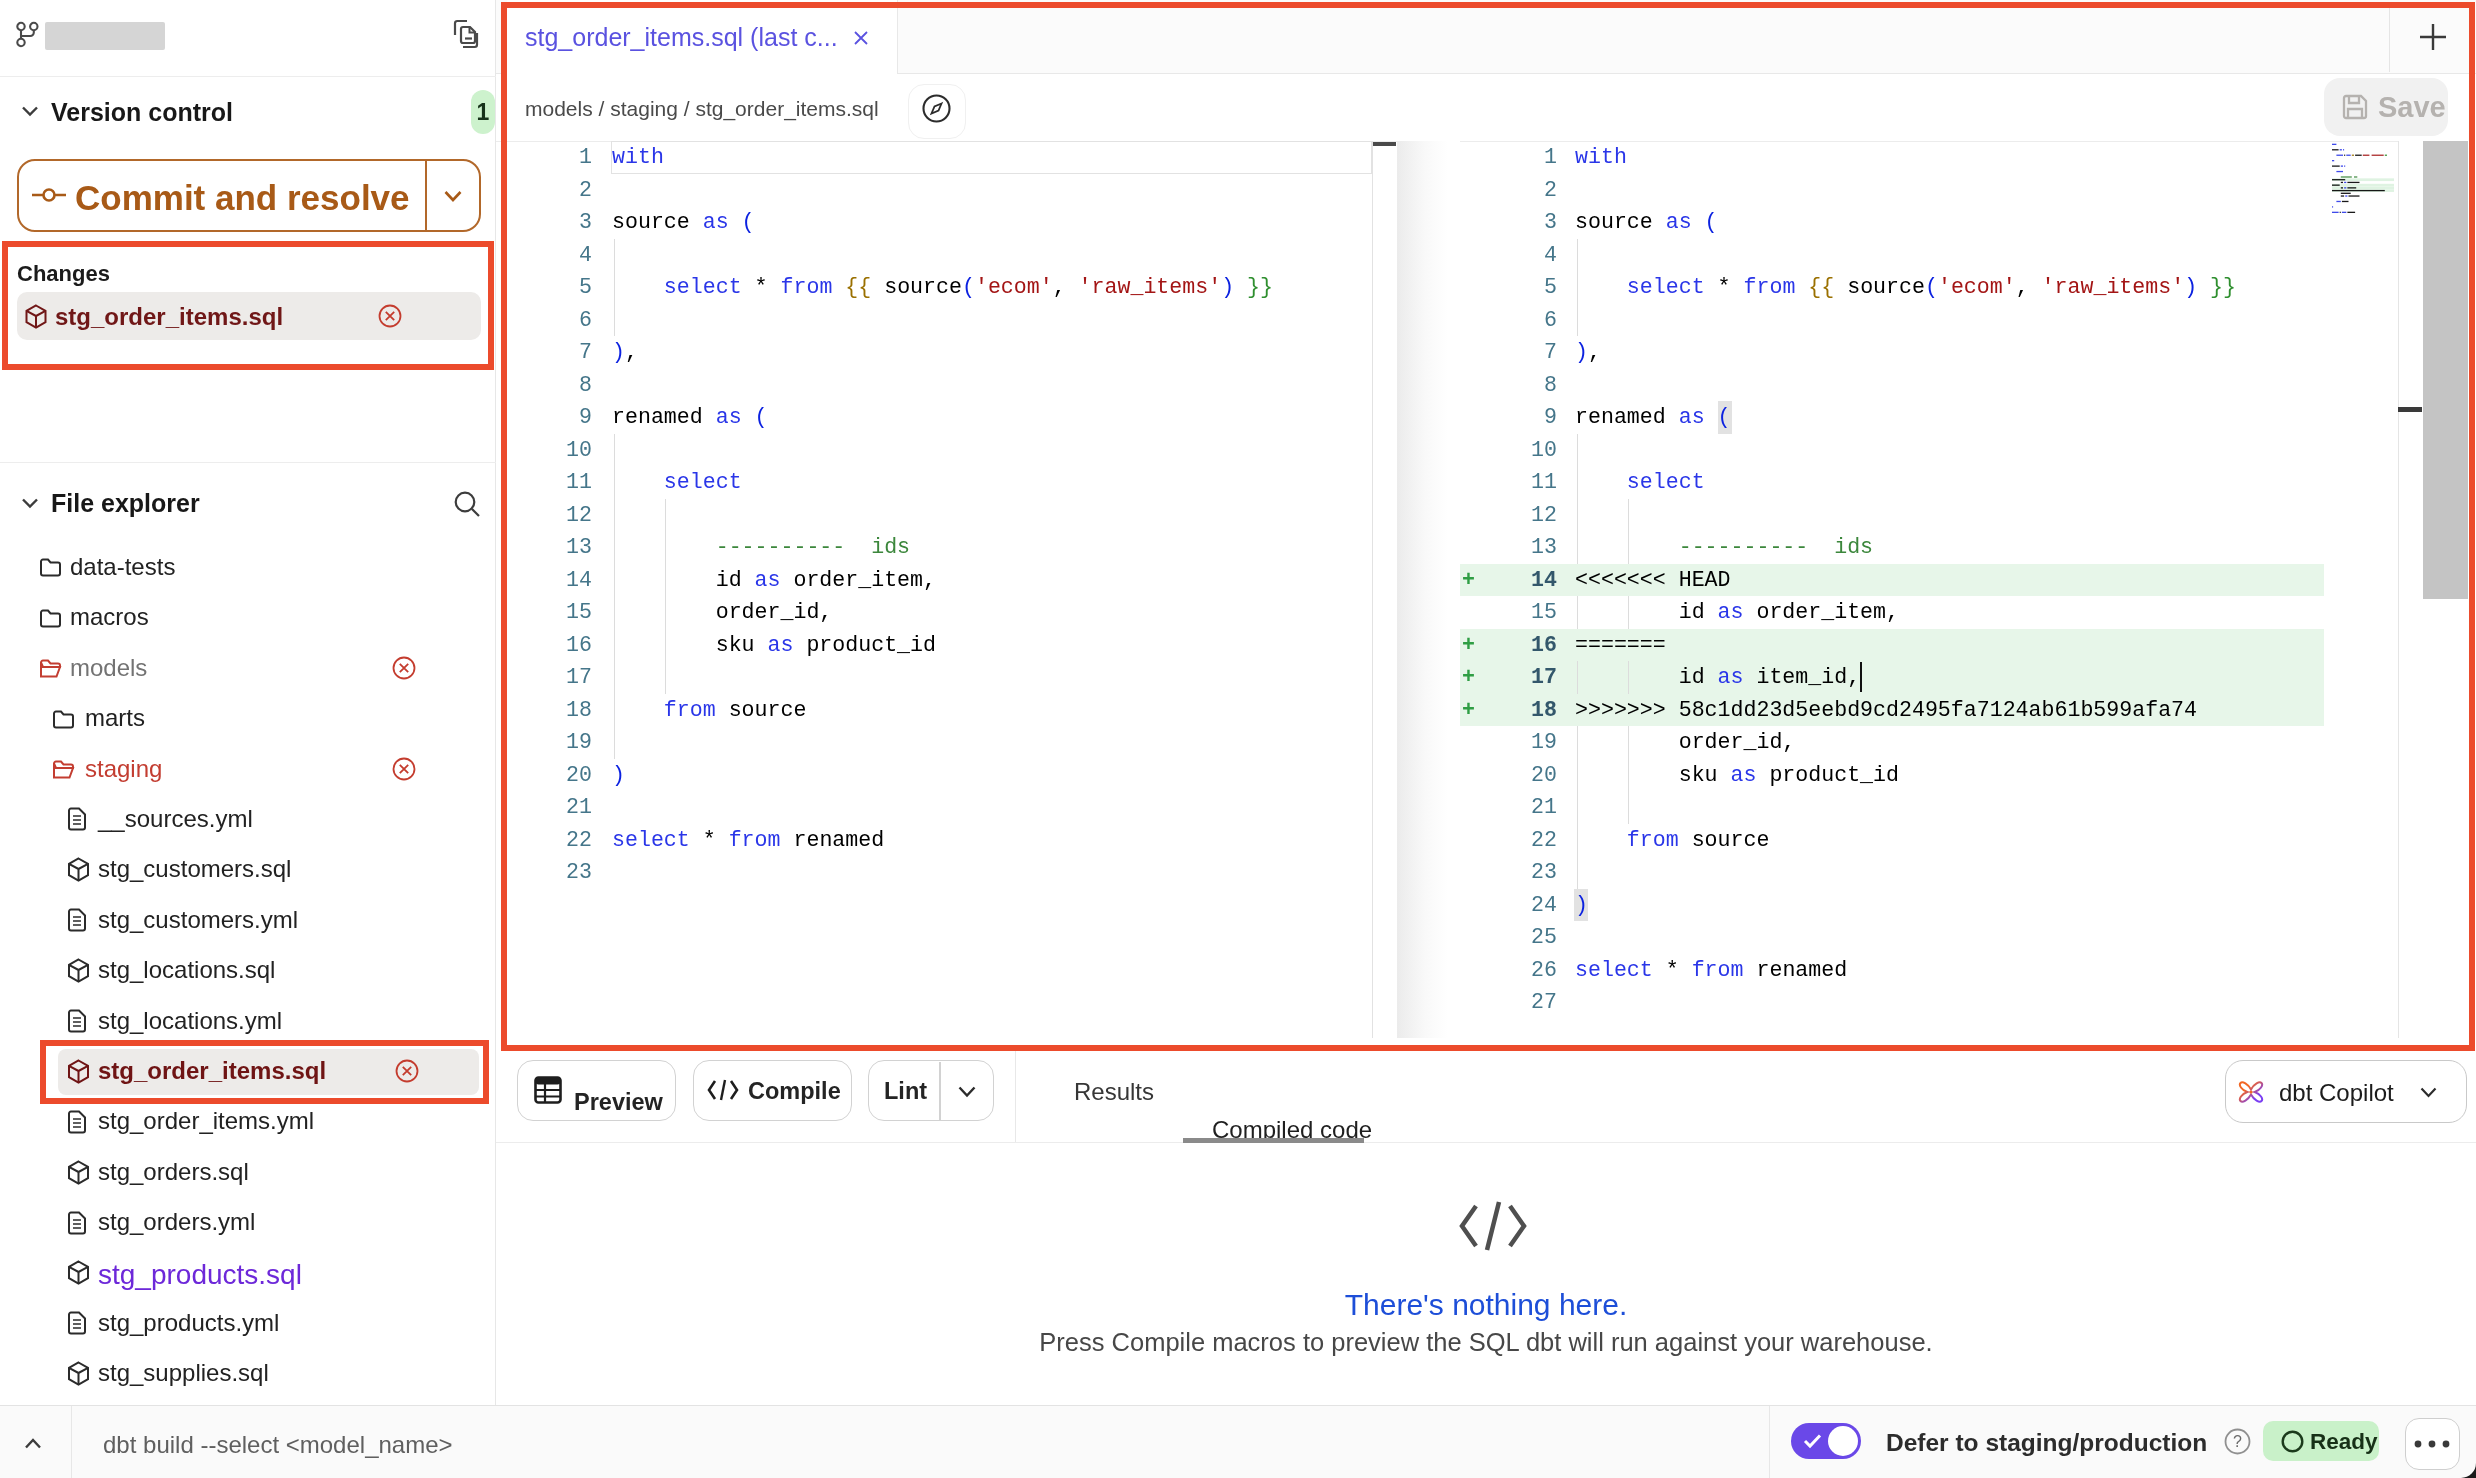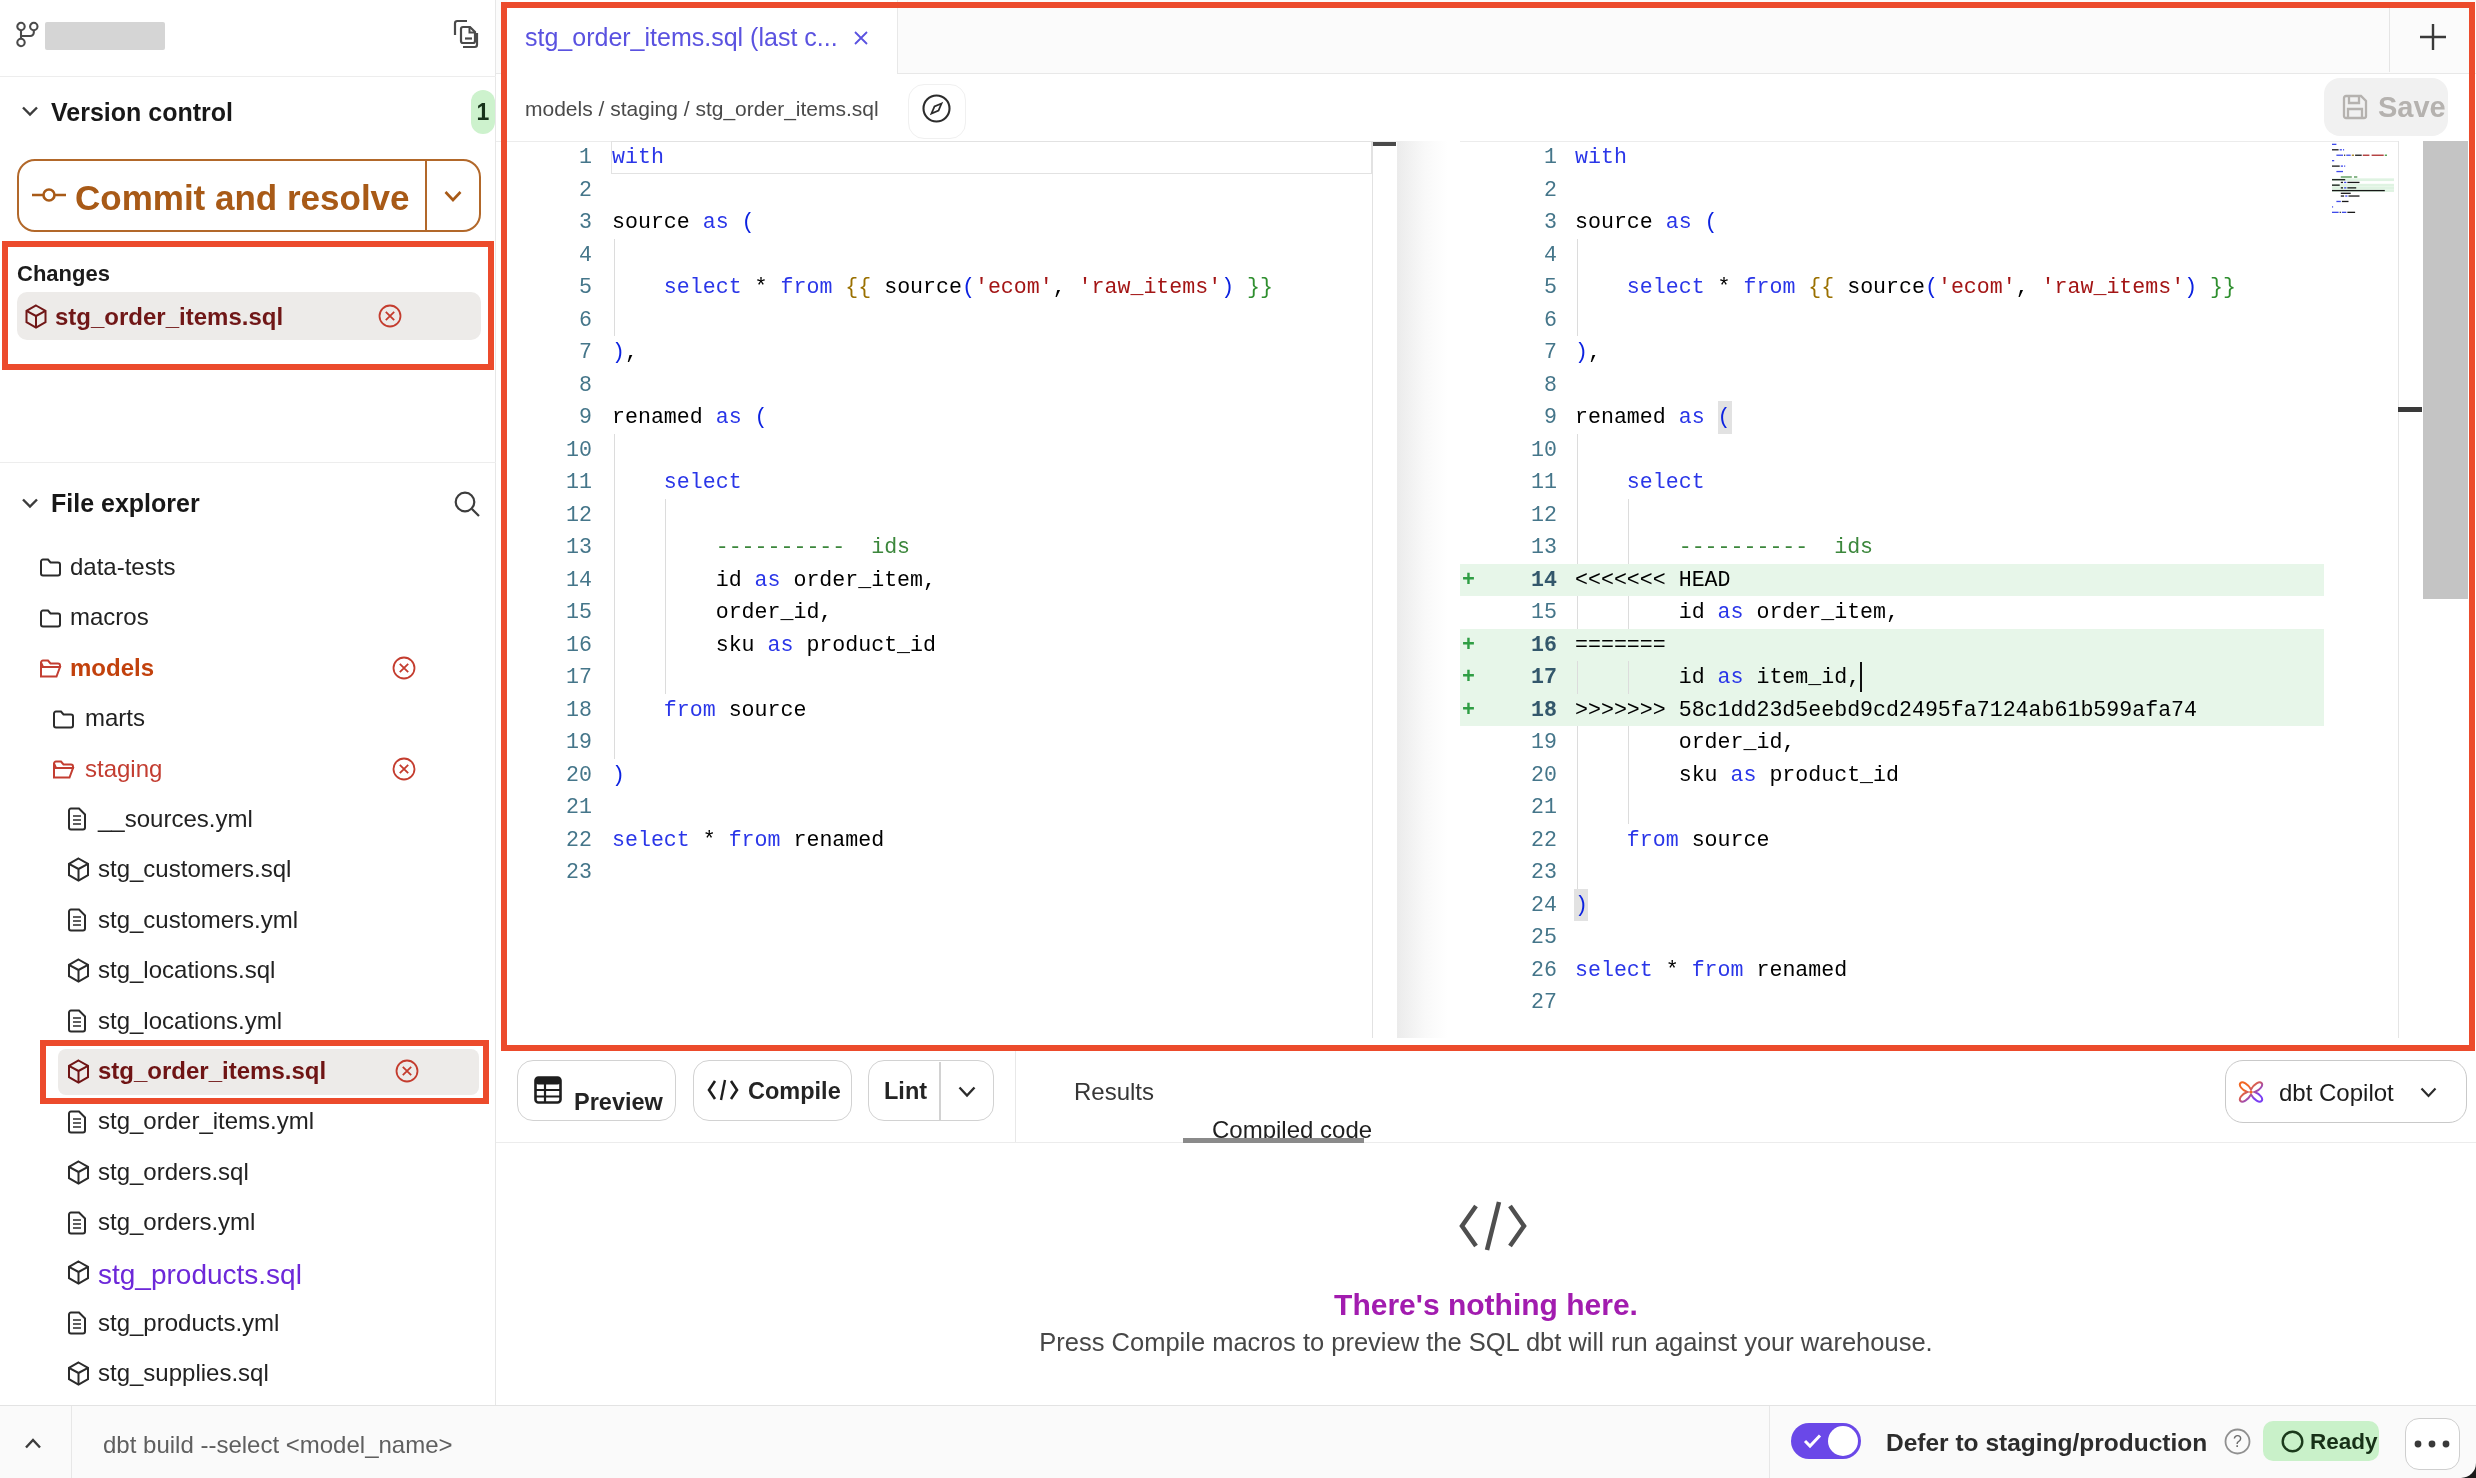--- a/index.html
+++ b/index.html
@@ -81,21 +81,21 @@
 </svg>
 <div class="abs" style="left:70px;top:552.9px;font-size:24px;color:#222;font-weight:normal;">data-tests</div>
 <svg class="abs" style="left:39px;top:608px;" width="23" height="20" viewBox="0 0 23 20">
 <path d="M2 4.5 a2 2 0 0 1 2 -2 h5 l2.5 3 h7.5 a2 2 0 0 1 2 2 v9 a2 2 0 0 1 -2 2 h-15 a2 2 0 0 1 -2 -2 z" fill="none" stroke="#2b2b2b" stroke-width="2"></path>
 </svg>
 <div class="abs" style="left:70px;top:603.3px;font-size:24px;color:#222;font-weight:normal;">macros</div>
 <svg class="abs" style="left:39px;top:658px;" width="23" height="20" viewBox="0 0 23 20">
 <path d="M2 4.5 a2 2 0 0 1 2 -2 h5 l2.5 3 h7.5 a2 2 0 0 1 2 2 v1.5 h-17 z" fill="none" stroke="#c33d31" stroke-width="2"></path>
 <path d="M2 18.5 v-14 M2 18.5 h15.5 l3.5 -9.5 h-19 z" fill="none" stroke="#c33d31" stroke-width="2"></path>
 </svg>
-<div class="abs" style="left:70px;top:653.7px;font-size:24px;color:#c2410c;font-weight:bold;text-align:center;">models</div>
+<div class="abs" style="left:70px;top:653.7px;font-size:24px;color:#737373;font-weight:normal;text-align:center;">models</div>
 <svg class="abs" style="left:392px;top:656px;" width="24" height="24" viewBox="0 0 24 24">
 <circle cx="12" cy="12" r="10.5" fill="none" stroke="#c43c2e" stroke-width="1.8"></circle>
 <path d="M7.8 7.8 L16.2 16.2 M16.2 7.8 L7.8 16.2" stroke="#c43c2e" stroke-width="1.8"></path>
 </svg>
 <svg class="abs" style="left:52px;top:709px;" width="23" height="20" viewBox="0 0 23 20">
 <path d="M2 4.5 a2 2 0 0 1 2 -2 h5 l2.5 3 h7.5 a2 2 0 0 1 2 2 v9 a2 2 0 0 1 -2 2 h-15 a2 2 0 0 1 -2 -2 z" fill="none" stroke="#2b2b2b" stroke-width="2"></path>
 </svg>
 <div class="abs" style="left:85px;top:704.1px;font-size:24px;color:#222;font-weight:normal;">marts</div>
 <svg class="abs" style="left:52px;top:759px;" width="23" height="20" viewBox="0 0 23 20">
 <path d="M2 4.5 a2 2 0 0 1 2 -2 h5 l2.5 3 h7.5 a2 2 0 0 1 2 2 v1.5 h-17 z" fill="none" stroke="#c33d31" stroke-width="2"></path>
@@ -348,16 +348,16 @@
 <div class="abs" style="left:2279px;top:1079px;font-size:24px;font-weight:400;color:#1c1c1c;">dbt Copilot</div>
 <svg class="abs" style="left:2419px;top:1086px;" width="19" height="13" viewBox="0 0 19 13">
 <path d="M2.5 2.5 L9.5 10 L16.5 2.5" fill="none" stroke="#2c2c2c" stroke-width="2.2"></path>
 </svg>
 
 <svg class="abs" style="left:1458px;top:1196px;" width="70" height="60" viewBox="0 0 70 60">
   <path d="M18 10 L4 30 L18 50" fill="none" stroke="#4f4f4f" stroke-width="4.5"></path>
   <path d="M52 10 L66 30 L52 50" fill="none" stroke="#4f4f4f" stroke-width="4.5"></path>
   <path d="M41 6 L29 54" fill="none" stroke="#4f4f4f" stroke-width="4.5"></path>
 </svg>
-<div class="abs" style="left:496px;top:1288px;width:1980px;text-align:center;font-size:30px;font-weight:bold;color:#a21caf;">There's nothing here.</div>
+<div class="abs" style="left:496px;top:1288px;width:1980px;text-align:center;font-size:30px;font-weight:normal;color:#1d4ed8;">There's nothing here.</div>
 <div class="abs" style="left:496px;top:1328px;width:1980px;text-align:center;font-size:25.5px;color:#474747;">Press Compile macros to preview the SQL dbt will run against your warehouse.</div>
 
 <div class="abs" style="left:501px;top:2px;width:1974px;height:1049px;border:6px solid #ec4b2c;"></div>
 
 </body></html>

